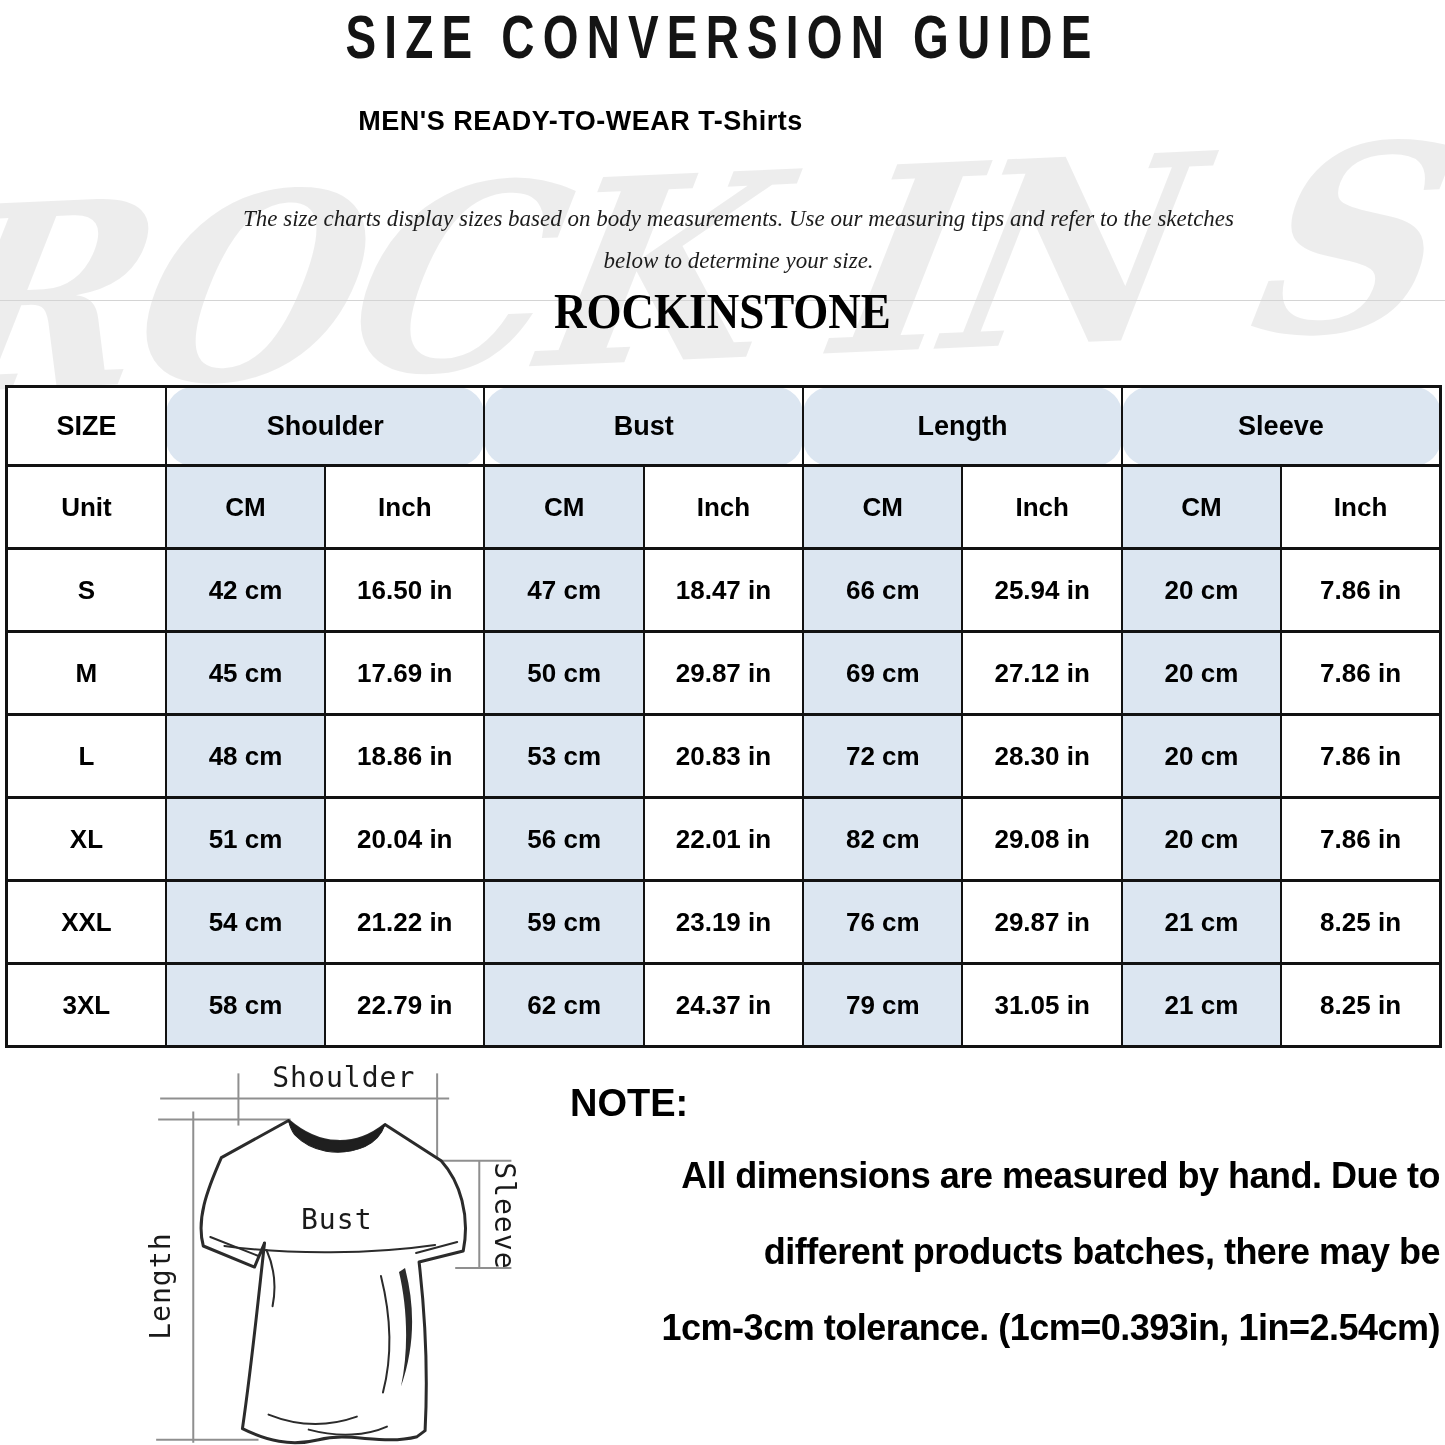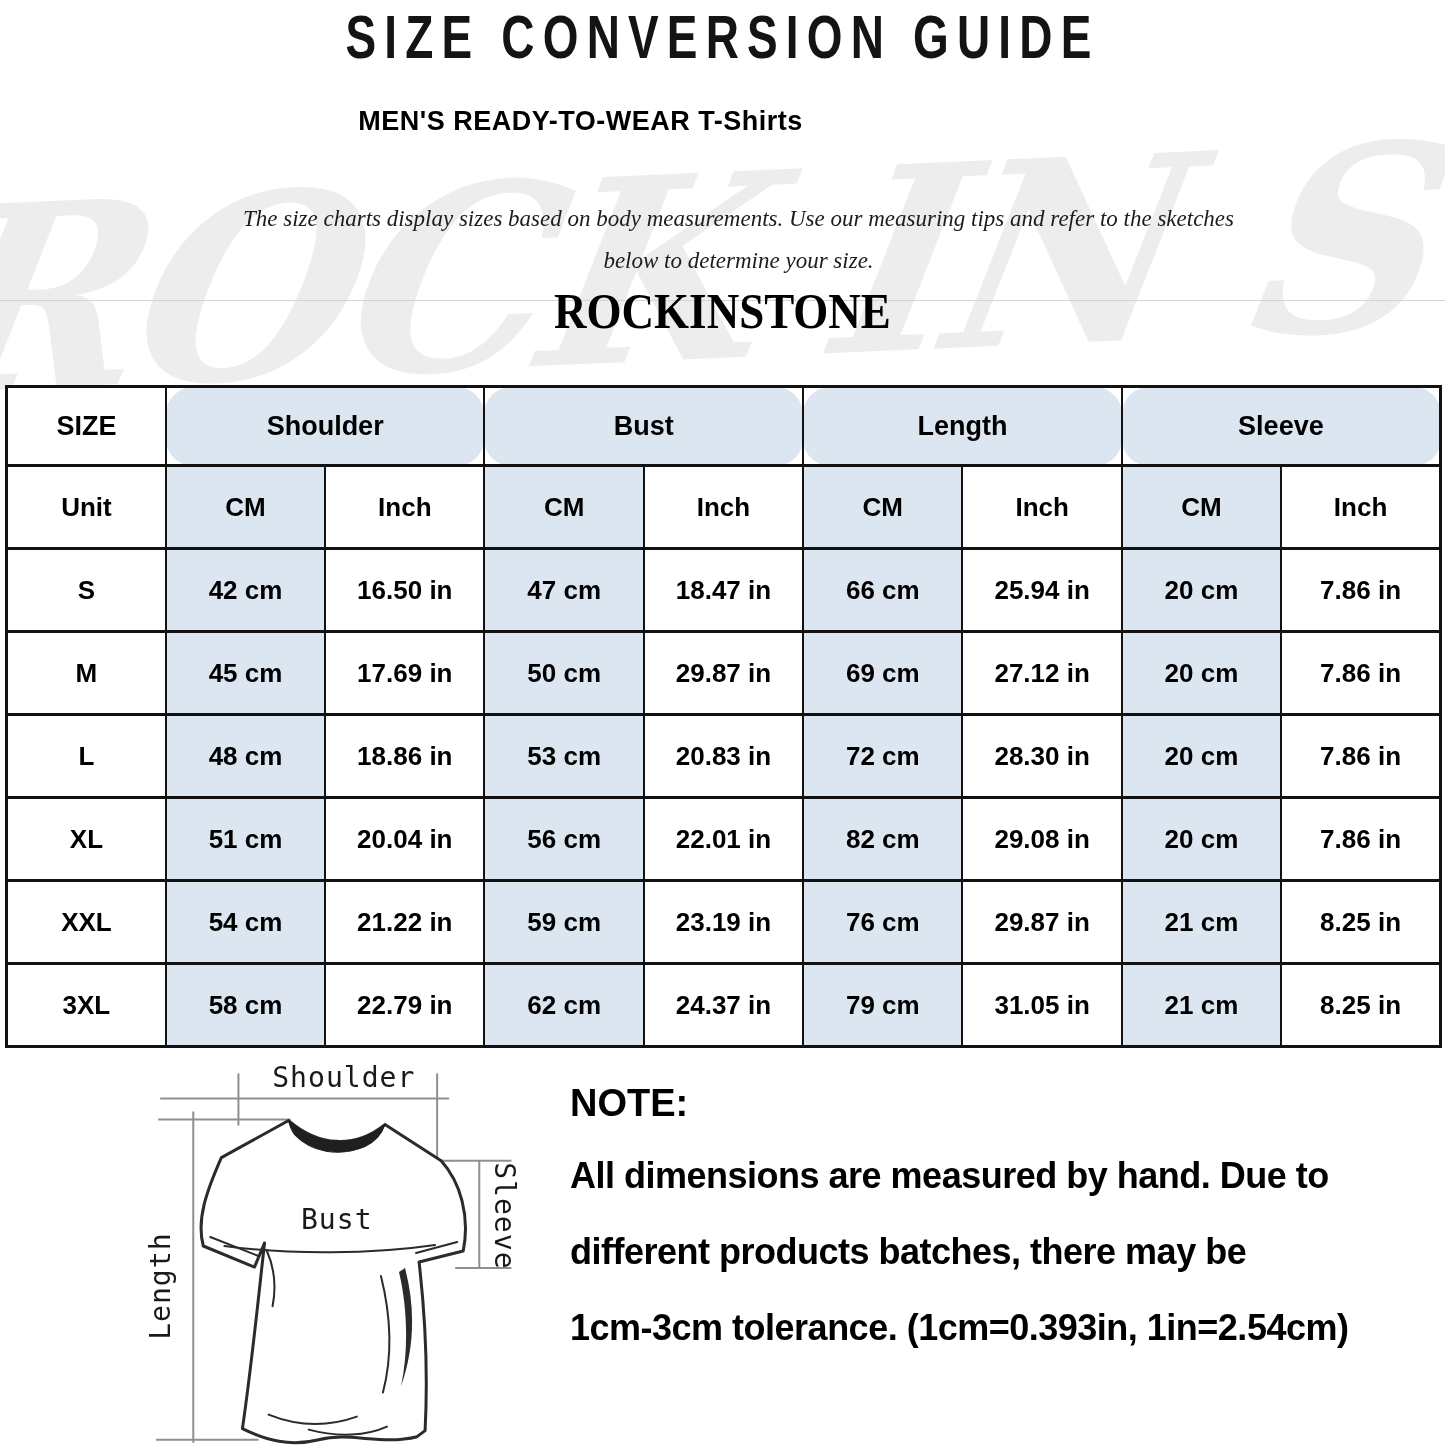--- a/index.html
+++ b/index.html
@@ -63,21 +63,21 @@
   .guide line{stroke:var(--measure-line,#8f8f8f);stroke-width:2;}
   .shirt{fill:#fff;stroke:var(--sketch-line,#2b2b2b);stroke-width:3;stroke-linejoin:round;}
   .collar{fill:#1f1f1f;stroke:#1f1f1f;stroke-width:1;}
   .fold{fill:#2b2b2b;stroke:none;}
   .sketchline line,.sketchline path{fill:none;stroke:var(--sketch-line,#2b2b2b);stroke-width:2;stroke-linecap:round;}
   .slabel text{font-family:"DejaVu Sans Mono",monospace;font-size:28px;fill:#1a1a1a;letter-spacing:1px;}
 
   
   .note{position:absolute;left:570px;top:1082px;width:870px;z-index:2;}
   .note-heading{font-size:38px;font-weight:bold;margin:0 0 30px 0;}
-  .note-line{font-size:36px;font-weight:bold;margin:0 0 34px 0;letter-spacing:-.5px;}
+  .note-line{font-size:36px;font-weight:bold;margin:0 0 34px 0;letter-spacing:-.5px;text-align:right;}
 </style>
 </head>
 <body>
 
 <div class="watermark">ROCK IN STONE</div>
 <div class="hairline"></div>
 
 <h1 class="title">SIZE CONVERSION GUIDE</h1>
 <h2 class="subtitle">MEN'S READY-TO-WEAR T-Shirts</h2>
 <p class="desc l1">The size charts display sizes based on body measurements. Use our measuring tips and refer to the sketches</p>

